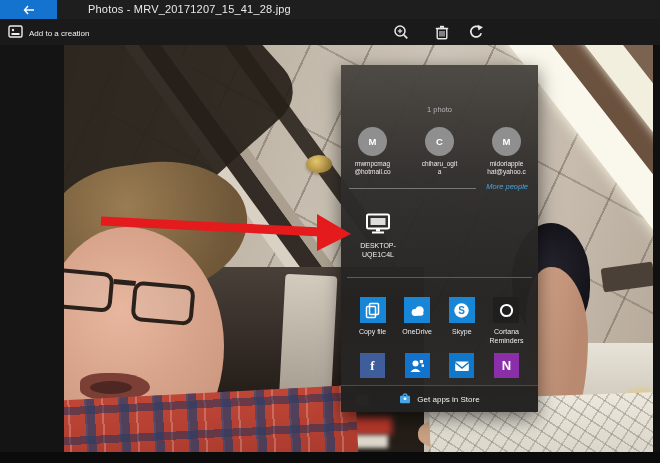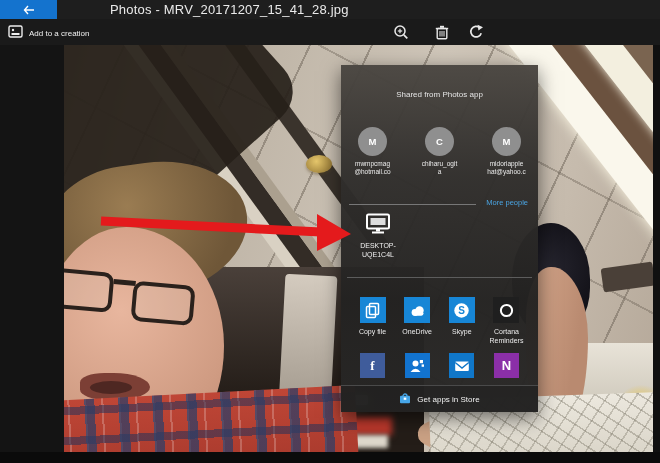--- a/index.html
+++ b/index.html
@@ -4,21 +4,21 @@
 <style>
   * { margin:0; padding:0; box-sizing:border-box; }
   html,body { width:660px; height:463px; overflow:hidden; background:#0d0d0d;
     font-family:"Liberation Sans","DejaVu Sans",sans-serif; }
   .stage { position:relative; width:660px; height:463px; background:#141414; overflow:hidden; }
 
   
   .titlebar { position:absolute; left:0; top:0; width:660px; height:19px; background:#1e1e1e; z-index:50; }
   .back-btn { position:absolute; left:0; top:0; width:57px; height:19px; display:flex; align-items:center; justify-content:center; cursor:pointer; }
   .back-btn svg { display:block; }
-  .win-title { position:absolute; left:110px; top:0; height:19px; line-height:19px; font-size:13px; color:#eaeaea; letter-spacing:.2px; }
+  .win-title { position:absolute; left:88px; top:0; height:19px; line-height:19px; font-size:11px; color:#eaeaea; letter-spacing:.2px; }
   .toolbar { position:absolute; left:0; top:19px; width:660px; height:26px; background:#1a1a1a; z-index:50; }
   .addcreation { position:absolute; left:8px; top:5px; display:flex; align-items:center; gap:6px; color:#f0f0f0; cursor:pointer; }
   .addcreation .lbl { font-size:8px; }
   .tool-ic { position:absolute; top:5px; width:16px; height:16px; cursor:pointer; }
 
   
   .photo { position:absolute; left:64px; top:45px; width:589px; height:407px; overflow:hidden; background:#6b6257; z-index:1; }
   .photo div { position:absolute; }
   .ph-ceiling { left:0; top:0; width:589px; height:407px;
     background:
@@ -76,21 +76,21 @@
     background:linear-gradient(180deg, rgba(74,70,65,.97), rgba(48,46,44,.97) 32%, rgba(35,34,33,.97) 68%, rgba(40,39,38,.97));
     box-shadow:0 6px 18px rgba(0,0,0,.55); }
   .sp-title { position:absolute; top:7px; left:0; width:100%; text-align:center; font-size:9.5px; font-weight:bold; }
   .sp-sub { position:absolute; top:25px; left:0; width:100%; text-align:center; font-size:8px; color:#e4e4e4; }
   .sp-count { position:absolute; top:40px; left:0; width:100%; text-align:center; font-size:7.5px; color:#b5b5b5; }
   .sp-contacts { position:absolute; top:62px; left:10px; right:10px; display:flex; justify-content:space-between; }
   .contact { width:43px; text-align:center; cursor:pointer; }
   .avatar { width:29px; height:29px; border-radius:50%; background:#8f8f8f; color:#fff; font-size:9.5px; font-weight:600;
     display:flex; align-items:center; justify-content:center; margin:0 auto; }
   .cname { margin-top:4px; font-size:6.5px; line-height:1.3; color:#ececec; word-break:break-all; }
-  .sp-morerow { position:absolute; top:132px; left:0; width:100%; height:14px; }
+  .sp-morerow { position:absolute; top:116px; left:0; width:100%; height:14px;font-style:italic; }
   .sp-morerow .rule { position:absolute; left:8px; right:62px; top:7px; height:1px; background:#777; }
   .more-link { position:absolute; right:10px; top:1px; font-size:7.5px; cursor:pointer; }
   .sp-device { position:absolute; top:148px; left:12px; width:50px; text-align:center; cursor:pointer; }
   .sp-device .dname { margin-top:3px; font-size:7px; line-height:1.35; color:#f0f0f0; }
   .sp-rule2 { position:absolute; top:212px; left:6px; right:6px; height:1px; background:#5c5c5c; }
   .sp-apps { position:absolute; left:10px; right:10px; display:flex; justify-content:space-between; }
   .row1 { top:232px; } .row2 { top:288px; }
   .appcol { width:43px; text-align:center; cursor:pointer; }
   .tile { width:26px; height:26px; margin:0 auto; display:flex; align-items:center; justify-content:center; }
   .tile2 { width:25px; height:25px; }
@@ -204,21 +204,21 @@
   </div>
 
   <div class="anno-arrow">
     <svg width="262" height="46" viewBox="0 0 262 46">
       <line x1="6" y1="14" x2="226" y2="25" stroke-width="9" style="stroke: rgb(228, 26, 28);"></line>
       <polygon points="222,7 256,27 222,44" style="fill: rgb(228, 26, 28);"></polygon>
     </svg>
   </div>
 
   <div class="panel">
-    <div class="sp-sub">Shared from Photos app</div>
+    <div class="sp-count">1 photo</div>
 
     <div class="sp-contacts">
       <div class="contact">
         <div class="avatar">M</div>
         <div class="cname"><span>mwmpcmag</span><br><span>@hotmail.co</span></div>
       </div>
       <div class="contact">
         <div class="avatar">C</div>
         <div class="cname"><span>chiharu_ogit</span><br><span>a</span></div>
       </div>

